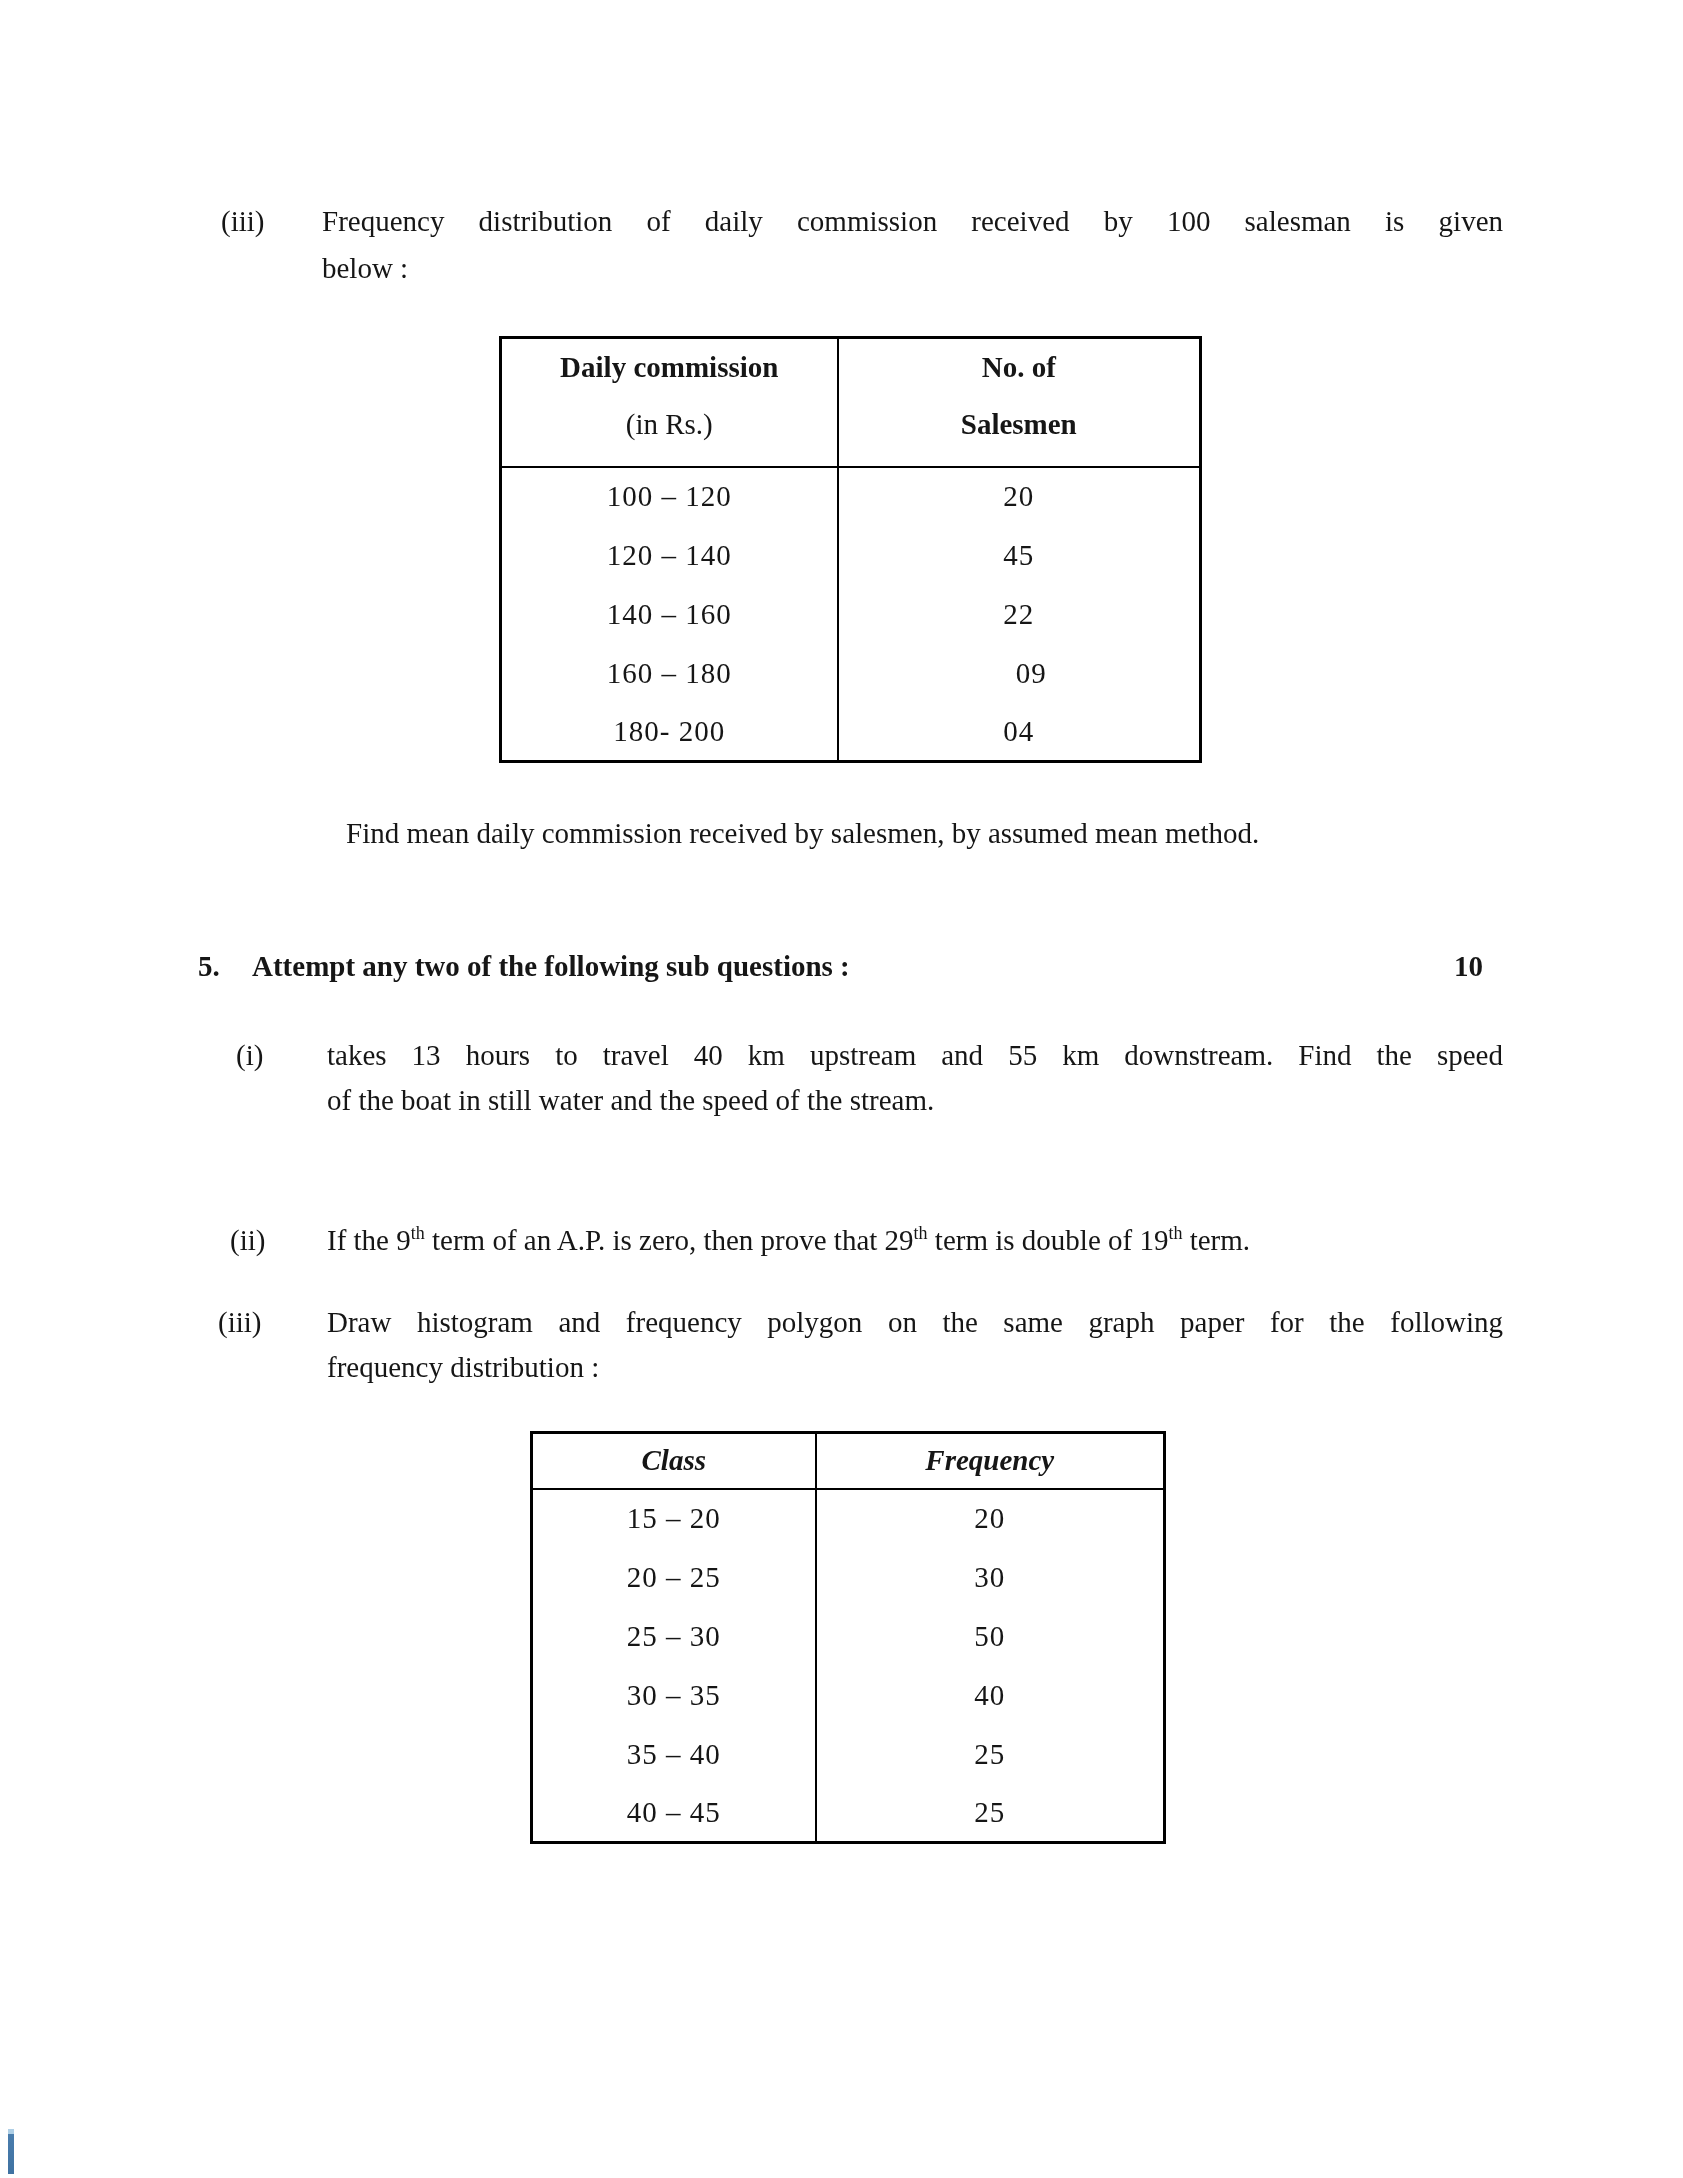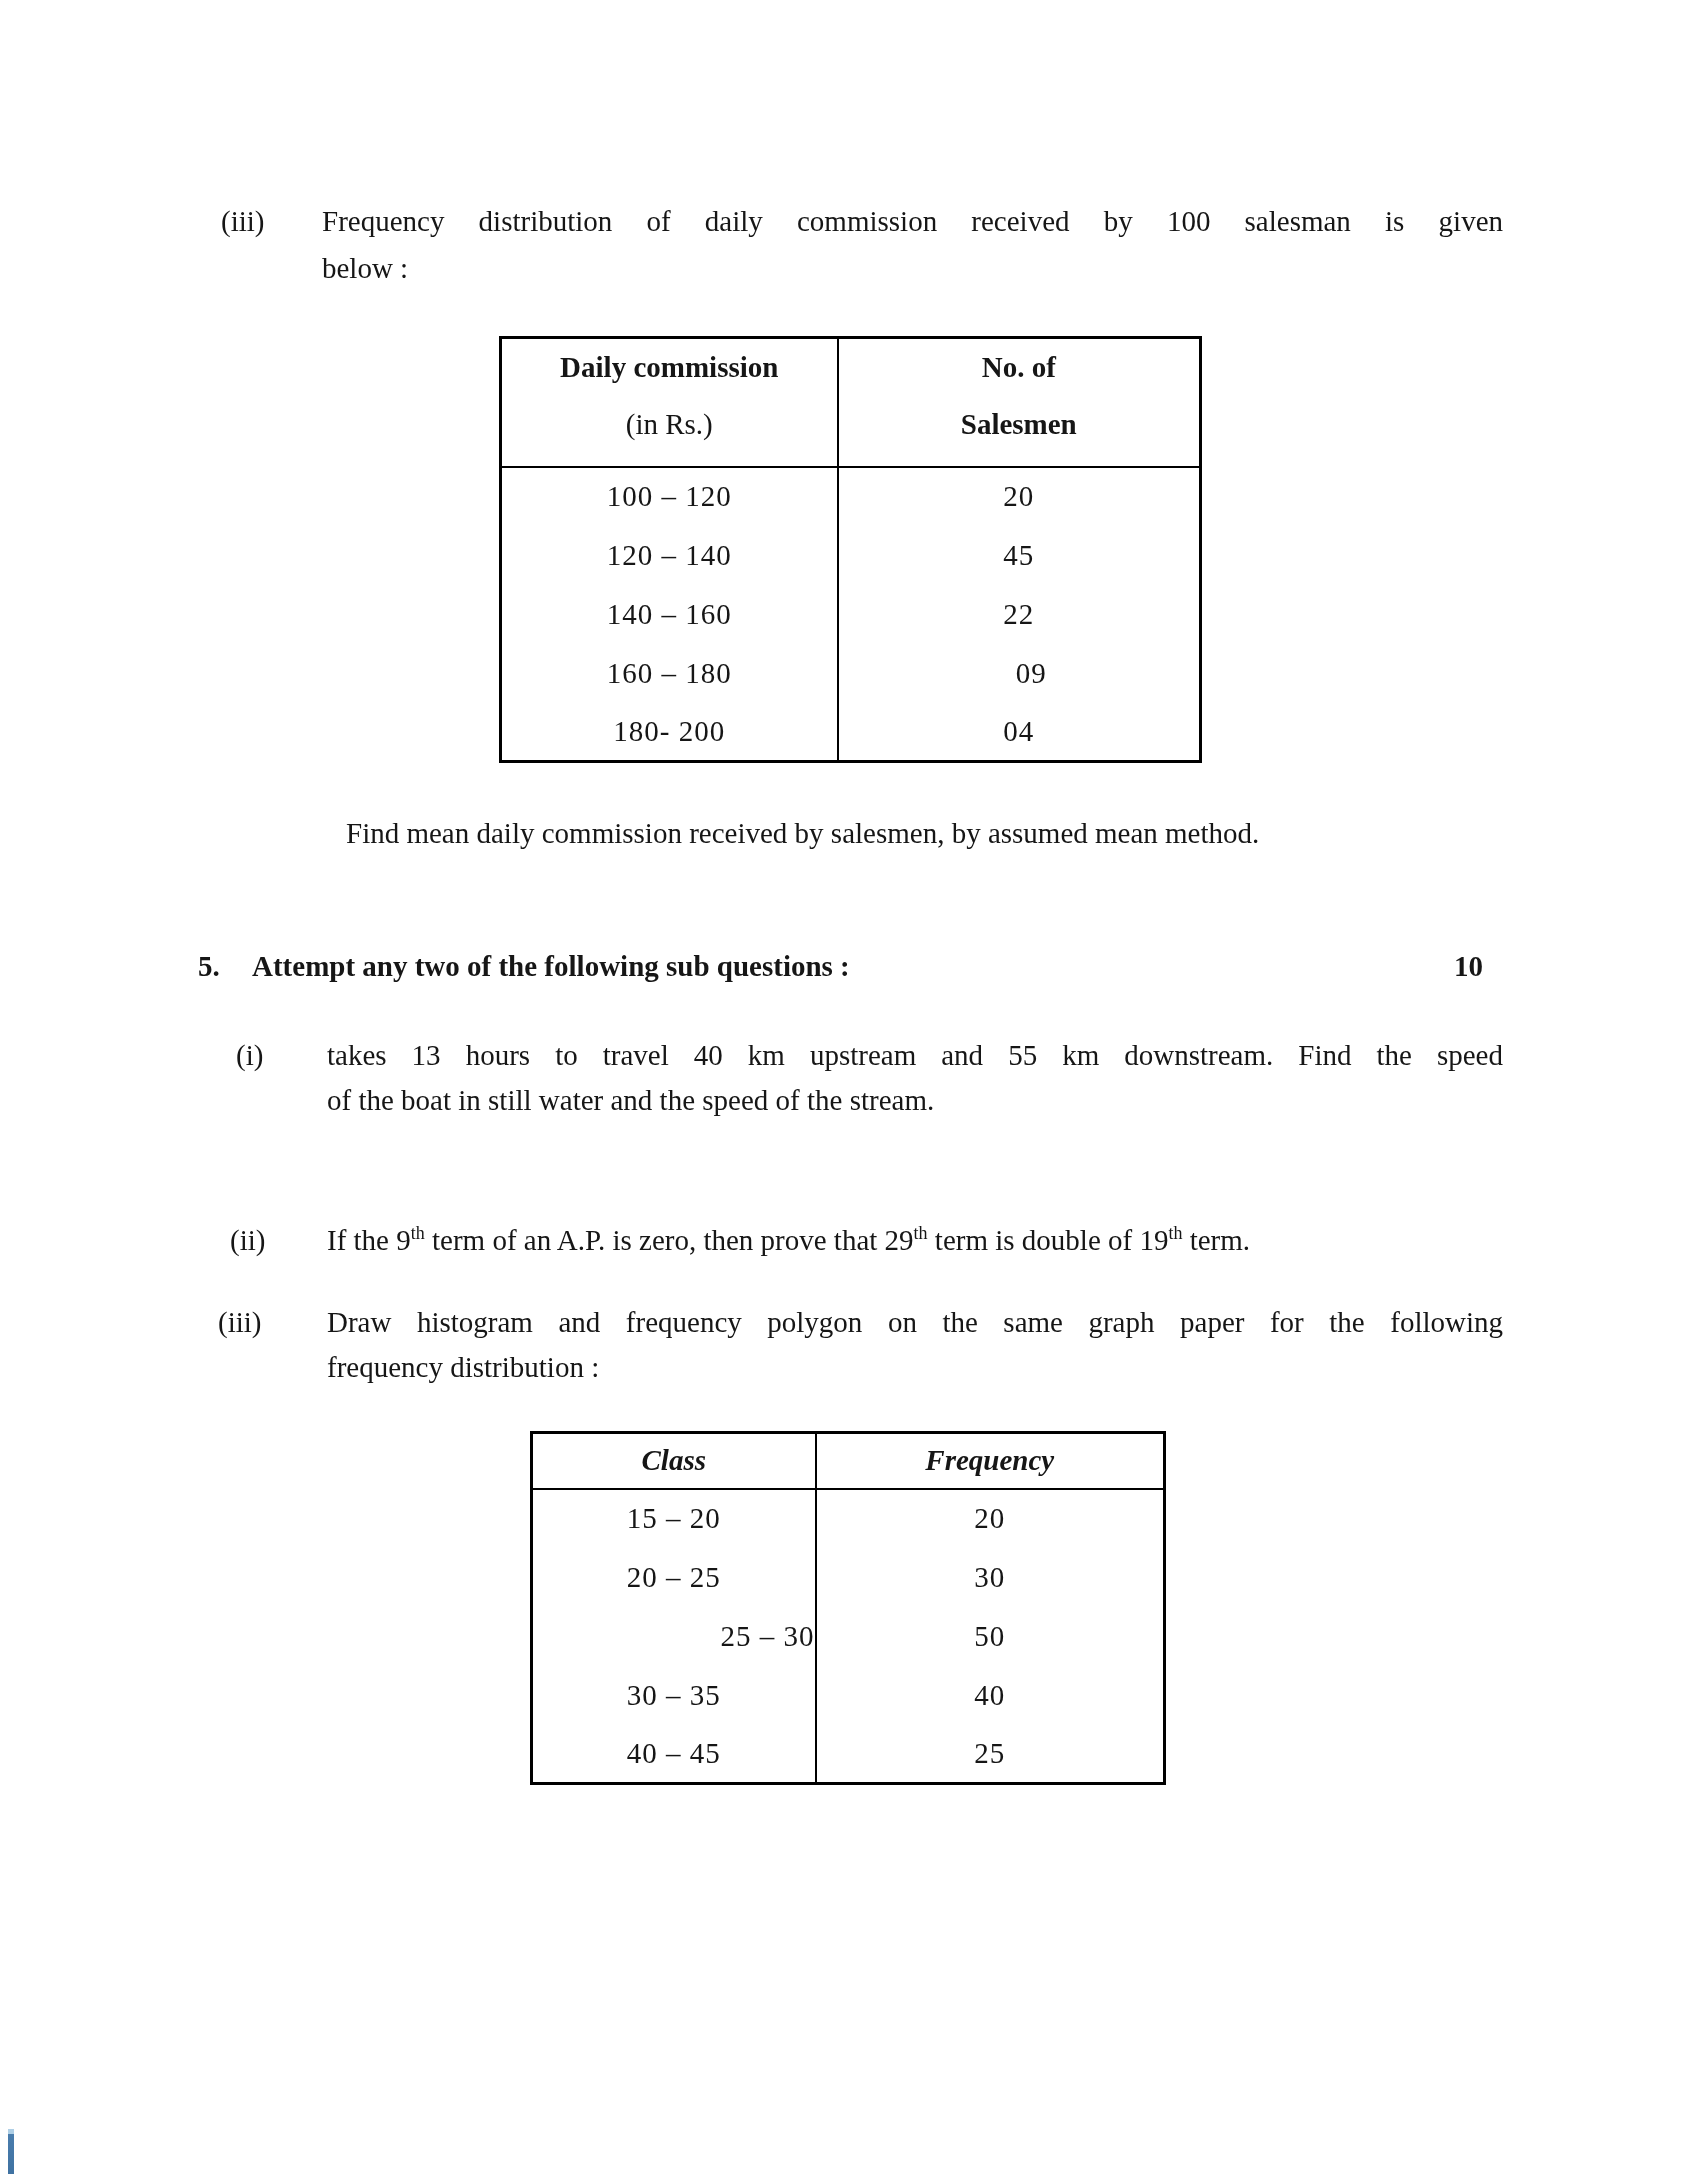--- a/index.html
+++ b/index.html
@@ -140,26 +140,30 @@
   </tr>
   <tr>
     <td style="border-bottom-style:none;">15 – 20</td>
     <td style="border-bottom-style:none;">20</td>
   </tr>
   <tr>
     <td style="border-bottom-style:none; border-top-style:none;">20 – 25</td>
     <td style="border-bottom-style:none; border-top-style:none;">30</td>
   </tr>
   <tr>
-    <td style="border-bottom-style:none; border-top-style:none;text-align:right;">25 – 30</td>
+    <td style="border-bottom-style:none; border-top-style:none;">25 – 30</td>
     <td style="border-bottom-style:none; border-top-style:none;">50</td>
   </tr>
   <tr>
     <td style="border-bottom-style:none; border-top-style:none;">30 – 35</td>
     <td style="border-bottom-style:none; border-top-style:none;">40</td>
+  </tr>
+  <tr>
+    <td style="border-bottom-style:none; border-top-style:none;">35 – 40</td>
+    <td style="border-bottom-style:none; border-top-style:none;">25</td>
   </tr>
   <tr>
     <td style="border-top-style:none;">40 – 45</td>
     <td style="border-top-style:none;">25</td>
   </tr>
 </tbody>
   </table>
 
 <div class="blue-bar"></div>
 

